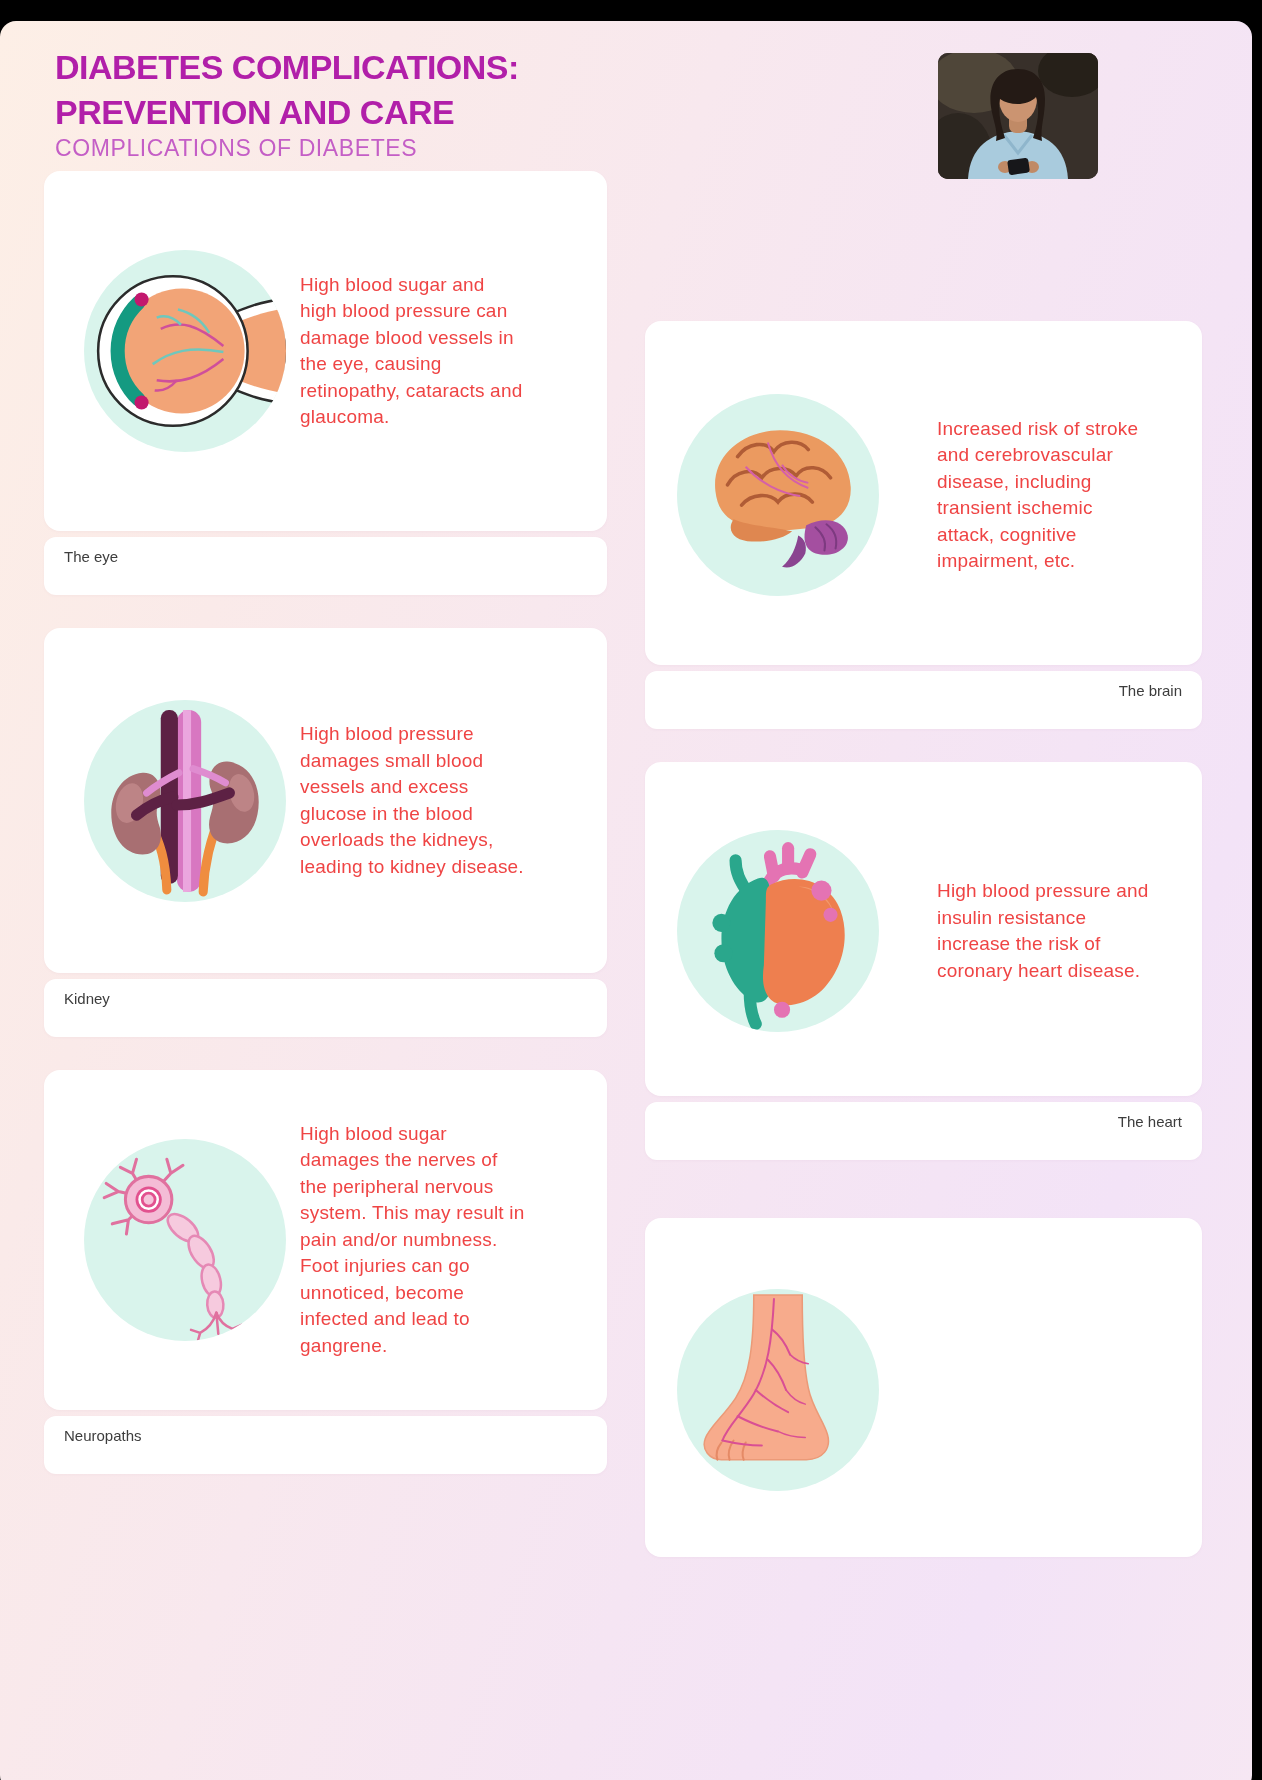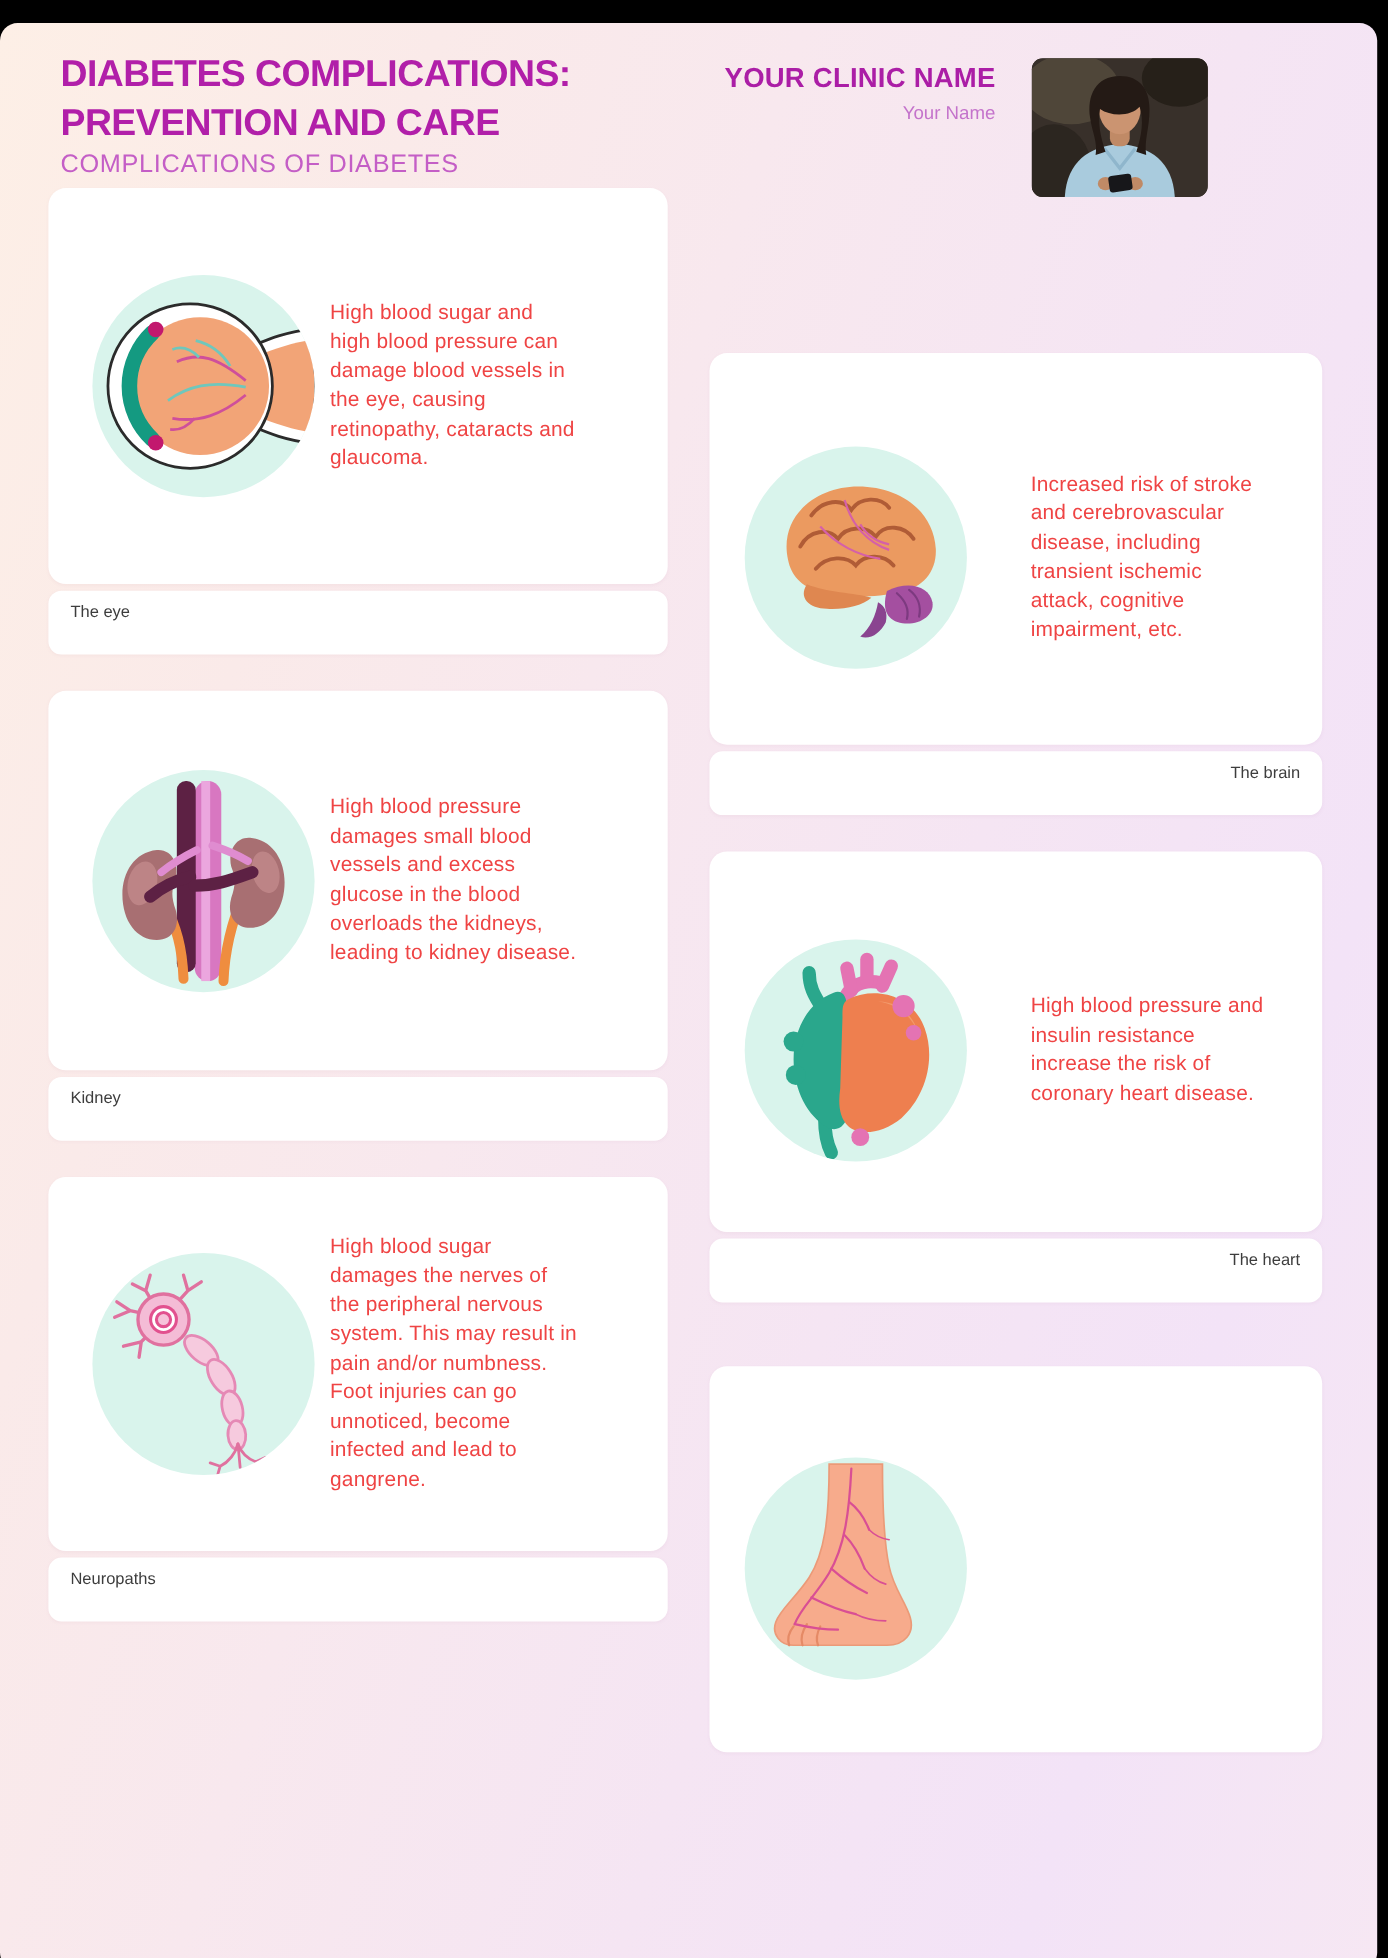--- a/index.html
+++ b/index.html
@@ -22,21 +22,21 @@
          overflow:hidden;background:#38302a;}
   
   .columns{display:flex;gap:38px;padding:0 50px 0 44px;align-items:flex-start;}
   .col{display:flex;flex-direction:column;}
   .col-left{width:568px;}
   .col-right{width:562px;margin-top:150px;}
   
   .card{background:#fff;border-radius:16px;display:flex;align-items:center;
         box-shadow:0 1px 3px rgba(150,90,140,0.05);}
   .col-left .card{padding:0 24px 0 40px;gap:14px;}
-  .col-right .card{padding:16px 24px 0 32px;gap:58px;}
+  .col-right .card{padding:4px 24px 0 32px;gap:58px;}
   .circle{width:202px;height:202px;border-radius:50%;background:#d9f4ec;flex:none;
           display:flex;align-items:center;justify-content:center;overflow:hidden;}
   .circle svg{width:202px;height:202px;display:block;}
   .desc{font-size:19px;line-height:26.5px;letter-spacing:0.2px;color:#ef4444;font-weight:500;}
   .col-left .desc{width:226px;}
   .col-right .desc{width:214px;}
   .caption{background:#fff;border-radius:12px;height:58px;box-sizing:border-box;
            margin-top:6px;margin-bottom:33px;padding:11px 20px;
            font-size:15px;color:#3d3d3d;box-shadow:0 1px 3px rgba(150,90,140,0.05);}
   .caption.right{text-align:right;padding-right:20px;}
@@ -49,24 +49,20 @@
 <body>
 
 <div class="page">
 
   <div class="header">
     <div class="title">
       <div>DIABETES COMPLICATIONS:</div>
       <div>PREVENTION AND CARE</div>
     </div>
     <div class="subtitle">COMPLICATIONS OF DIABETES</div>
-    <div class="clinic">
-      <div class="clinic-name">YOUR CLINIC NAME</div>
-      <div class="author-name">Your Name</div>
-    </div>
     <div class="photo">
       <svg viewBox="0 0 160 126">
         <rect width="160" height="126" fill="#38302a"></rect>
         <ellipse cx="36" cy="28" rx="44" ry="32" fill="#5c5342" opacity="0.65"></ellipse>
         <ellipse cx="134" cy="18" rx="34" ry="26" fill="#262019"></ellipse>
         <ellipse cx="20" cy="100" rx="34" ry="40" fill="#2c2620"></ellipse>
         <path d="M30,126 C32,94 52,80 80,78 C108,80 128,94 130,126 Z" fill="#a9cbdd"></path>
         <path d="M66,82 L80,100 L94,82" fill="none" stroke="#8fb6cc" stroke-width="3"></path>
         <rect x="71" y="58" width="18" height="22" rx="7" fill="#c08a66"></rect>
         <ellipse cx="80" cy="46" rx="19" ry="23" fill="#cb9471"></ellipse>

